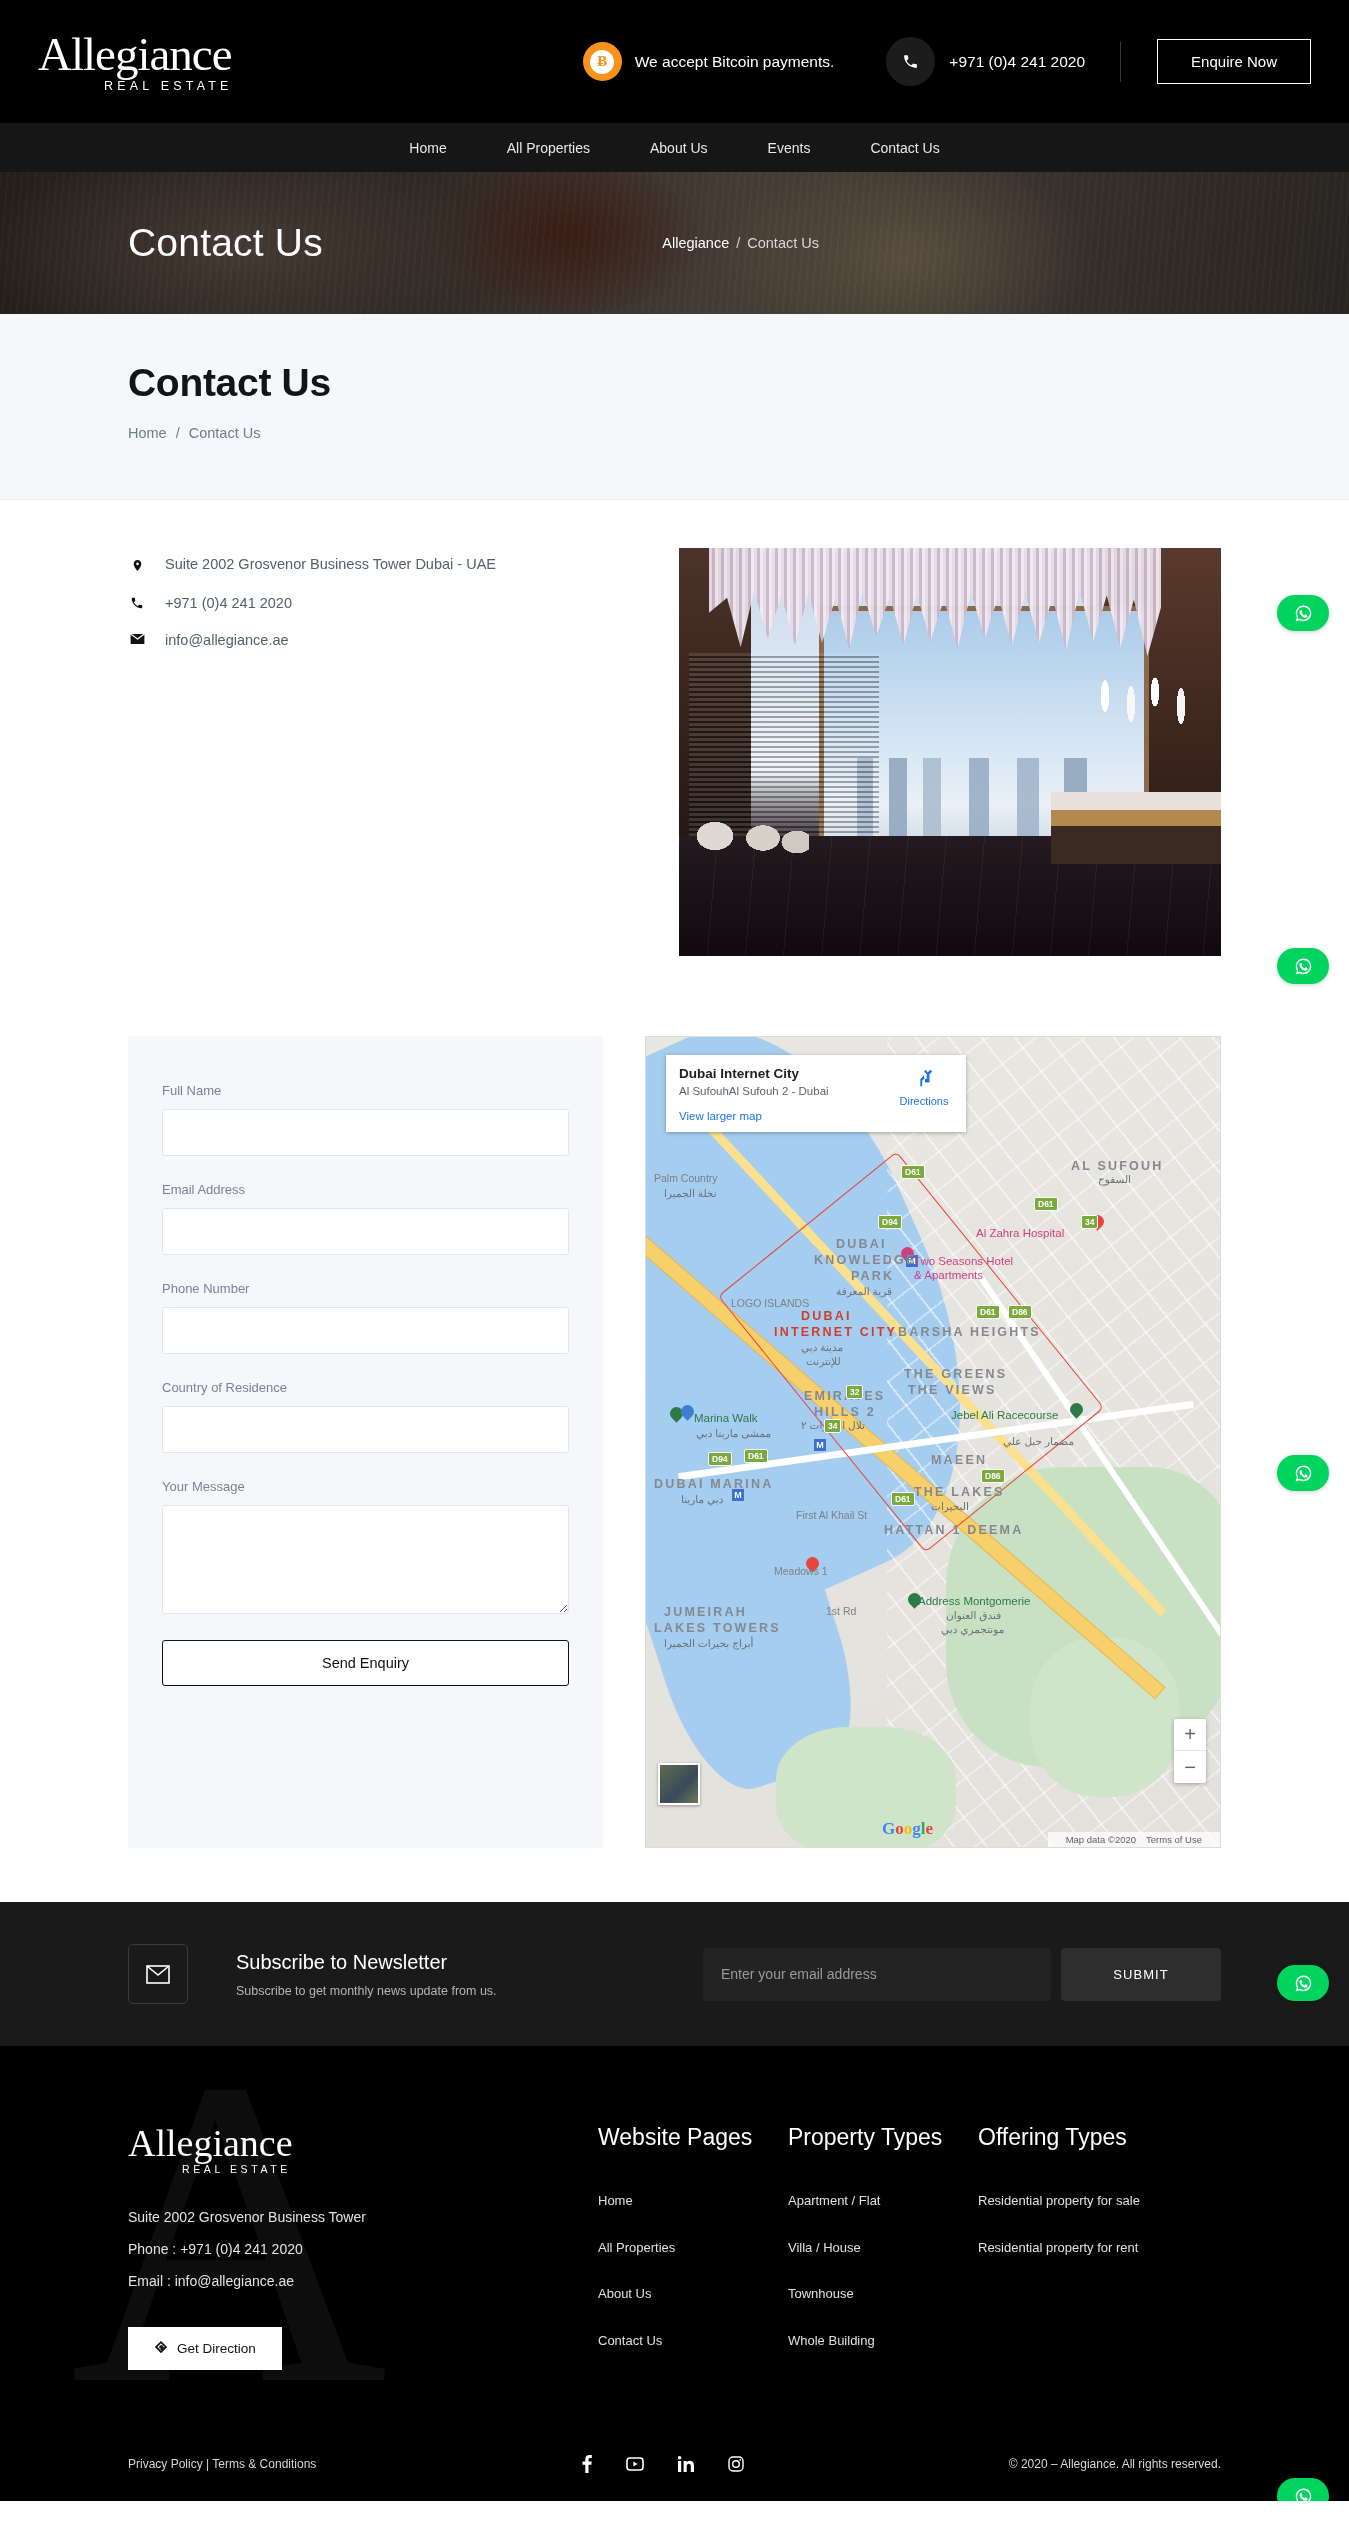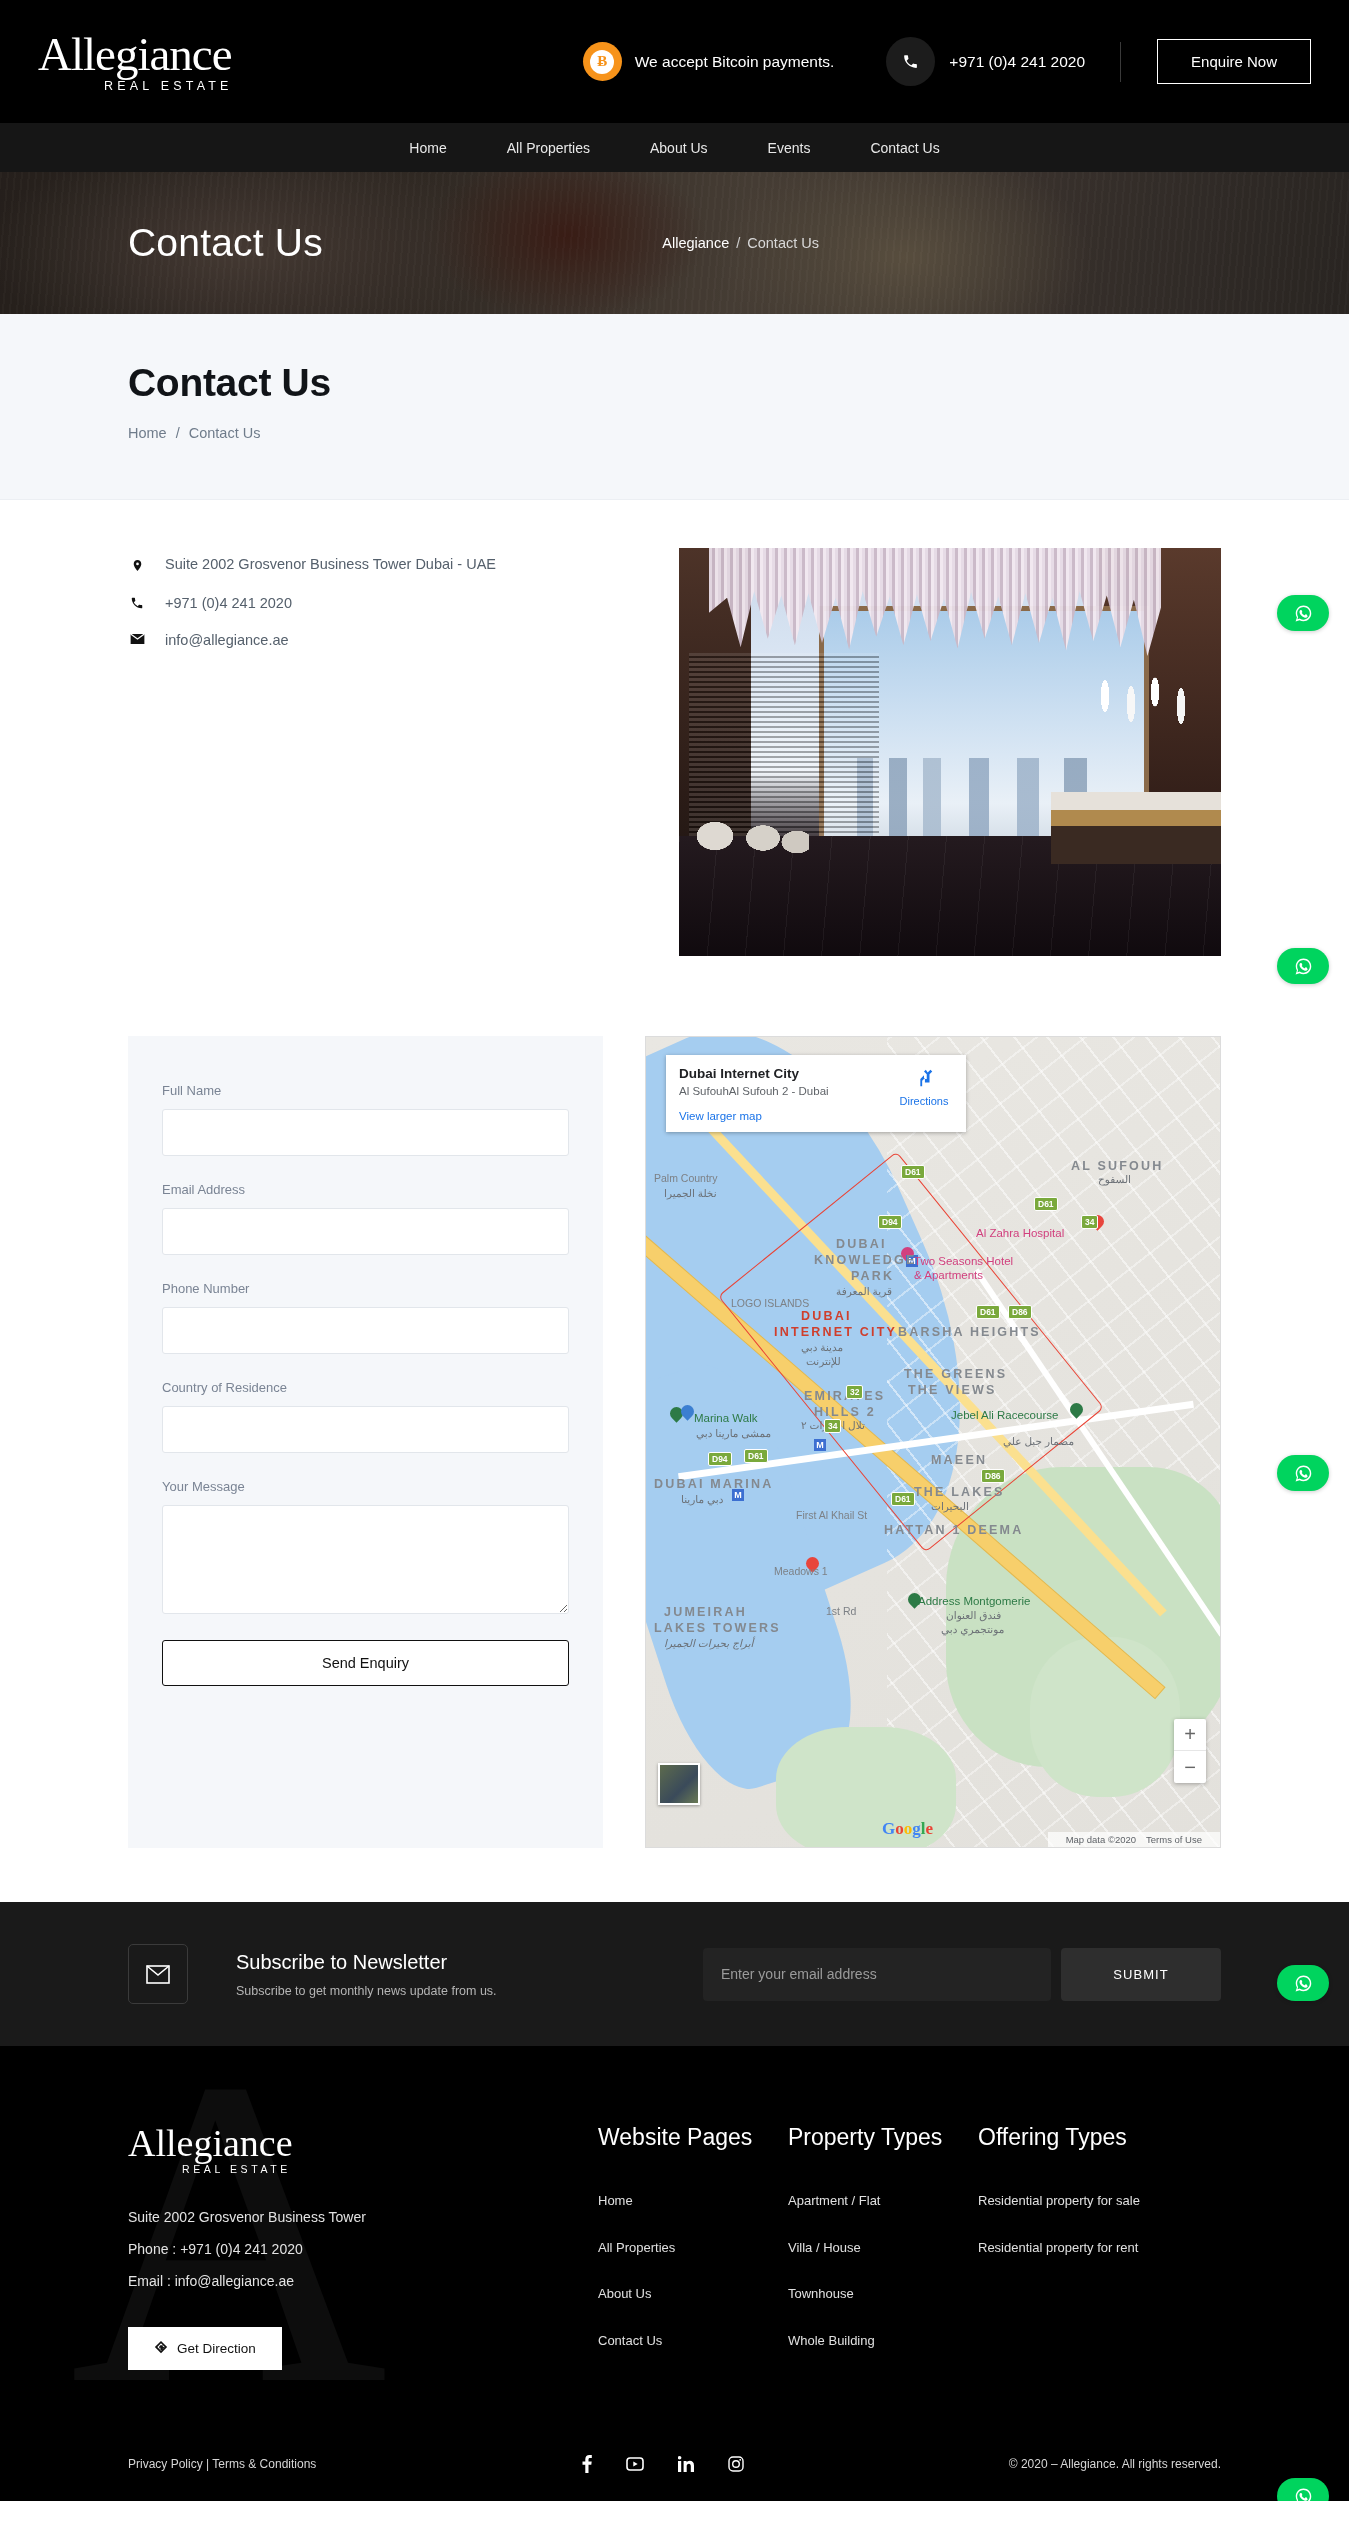--- a/index.html
+++ b/index.html
@@ -762,21 +762,21 @@
         <div class="map-label ml-lg" style="left: 285px; top: 416px;">MAEEN</div>
         <div class="map-label ml-lg" style="left: 8px; top: 440px;">DUBAI MARINA</div>
         <div class="map-label ml-ar" style="left: 35px; top: 456px;">دبي مارينا</div>
         <div class="map-label ml-lg" style="left: 268px; top: 448px;">THE LAKES</div>
         <div class="map-label ml-ar" style="left: 285px; top: 463px;">البحيرات</div>
         <div class="map-label ml-lg" style="left: 238px; top: 486px;">HATTAN 1  DEEMA</div>
         <div class="map-label ml-sm" style="left: 150px; top: 472px;">First Al Khail St</div>
         <div class="map-label ml-sm" style="left: 128px; top: 528px;">Meadows 1</div>
         <div class="map-label ml-lg" style="left: 18px; top: 568px;">JUMEIRAH</div>
         <div class="map-label ml-lg" style="left: 8px; top: 584px;">LAKES TOWERS</div>
-        <div class="map-label ml-ar" style="left: 18px; top: 600px; font-style: italic;">أبراج بحيرات الجميرا</div>
+        <div class="map-label ml-ar" style="left: 18px; top: 600px;">أبراج بحيرات الجميرا</div>
         <div class="map-label ml-poi2" style="left: 272px; top: 558px;">Address Montgomerie</div>
         <div class="map-label ml-ar" style="left: 300px; top: 572px;">فندق العنوان</div>
         <div class="map-label ml-ar" style="left: 295px; top: 586px;">مونتجمري دبي</div>
         <div class="map-label ml-sm" style="left: 180px; top: 568px;">1st Rd</div>
       </div>
     <div id="map-shields">
         <div class="shield" style="left: 232px; top: 178px;">D94</div>
         <div class="shield" style="left: 388px; top: 160px;">D61</div>
         <div class="shield" style="left: 435px; top: 178px;">34</div>
         <div class="shield" style="left: 255px; top: 128px;">D61</div>

